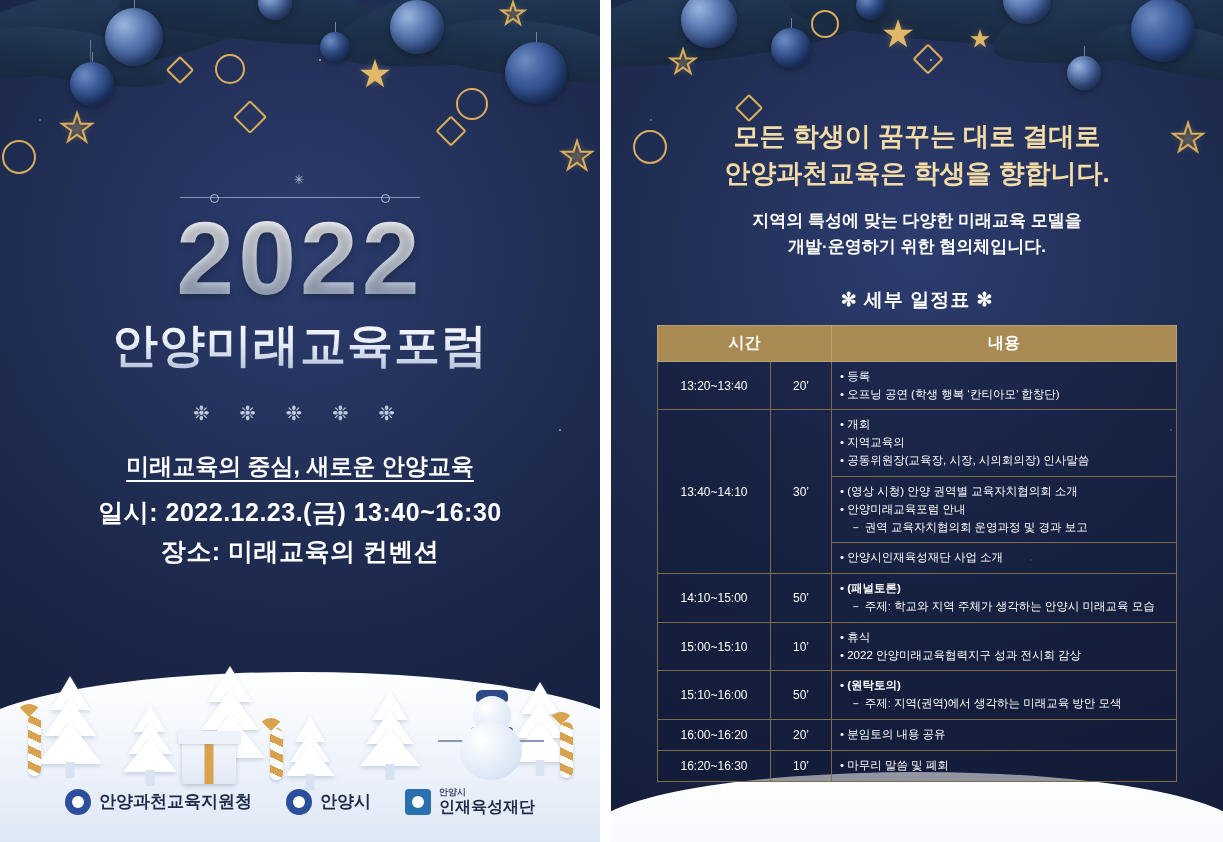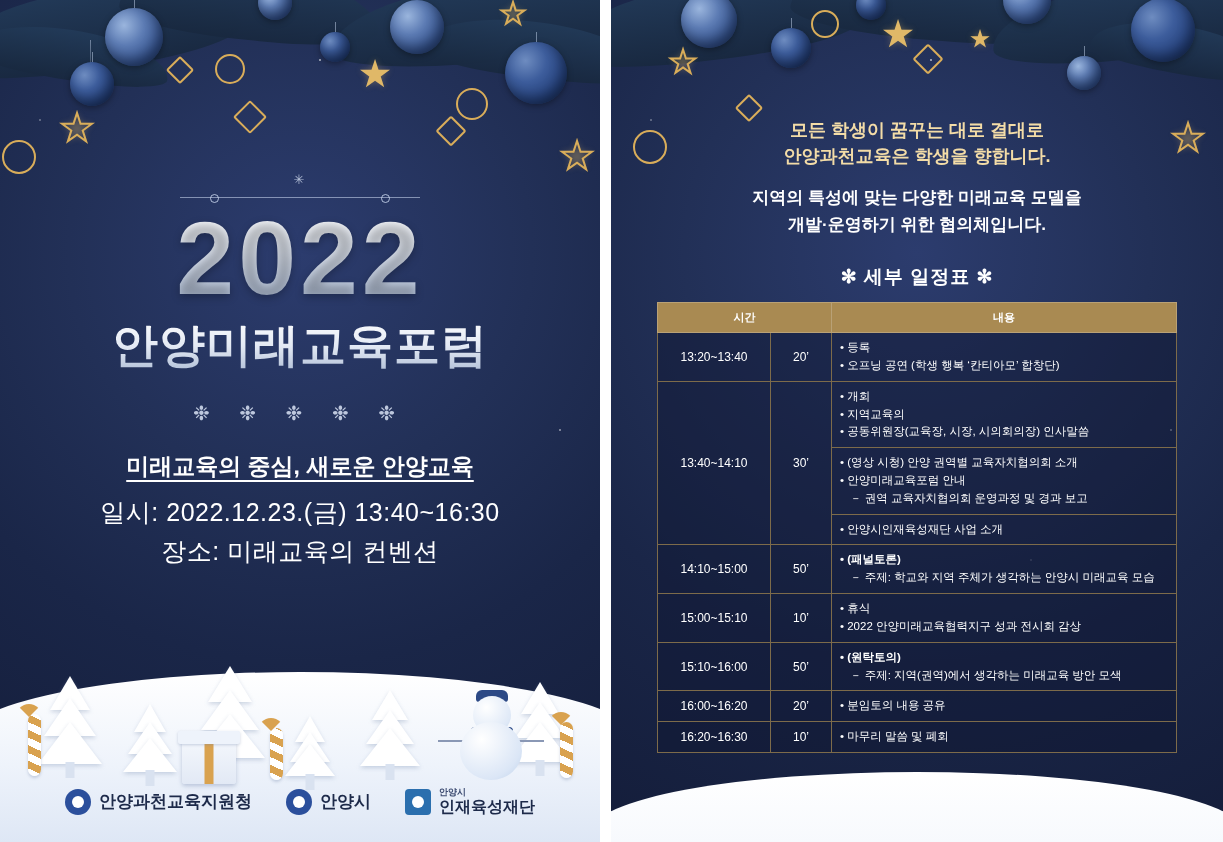--- a/index.html
+++ b/index.html
@@ -177,21 +177,21 @@
     margin: 0 0 14px;
   }
   .slogan2 {
     font-size: 25px;
     font-weight: 700;
     color: #f1d9a0;
     margin: 0 0 26px;
   }
   .meta-line {
     font-size: 25px;
-    font-weight: 400;
+    font-weight: 700;
     color: #ffffff;
     margin: 6px 0;
     letter-spacing: .5px;
   }
 
   
   .snow-scene {
     position: absolute;
     left: 0; right: 0; bottom: 0;
     height: 230px;
@@ -360,21 +360,21 @@
   
   .right-content {
     position: relative;
     z-index: 4;
     padding: 118px 28px 0;
     text-align: center;
     color: #fff;
   }
   .headline {
     color: #f3dca7;
-    font-size: 18px;
+    font-size: 26px;
     font-weight: 700;
     line-height: 1.42;
     margin: 0 0 16px;
   }
   .subcopy {
     color: #ffffff;
     font-size: 17px;
     font-weight: 700;
     line-height: 1.56;
     margin: 0 0 26px;
@@ -391,21 +391,21 @@
     margin: 0 auto;
     border-collapse: collapse;
     background: rgba(15,23,48,.45);
     font-size: 11.5px;
     color: #ffffff;
   }
   table.schedule th {
     background: #a98a52;
     color: #ffffff;
     font-weight: 700;
-    font-size: 11px;
+    font-size: 16px;
     padding: 7px 7px;
     border: 1px solid #b9a176;
   }
   table.schedule td {
     border: 1px solid #7d6b4a;
     padding: 6px 8px;
     vertical-align: middle;
   }
   td.t-time { width: 96px; text-align: center; font-size: 12px; white-space: nowrap; }
   td.t-dur  { width: 44px; text-align: center; font-size: 12px; }

